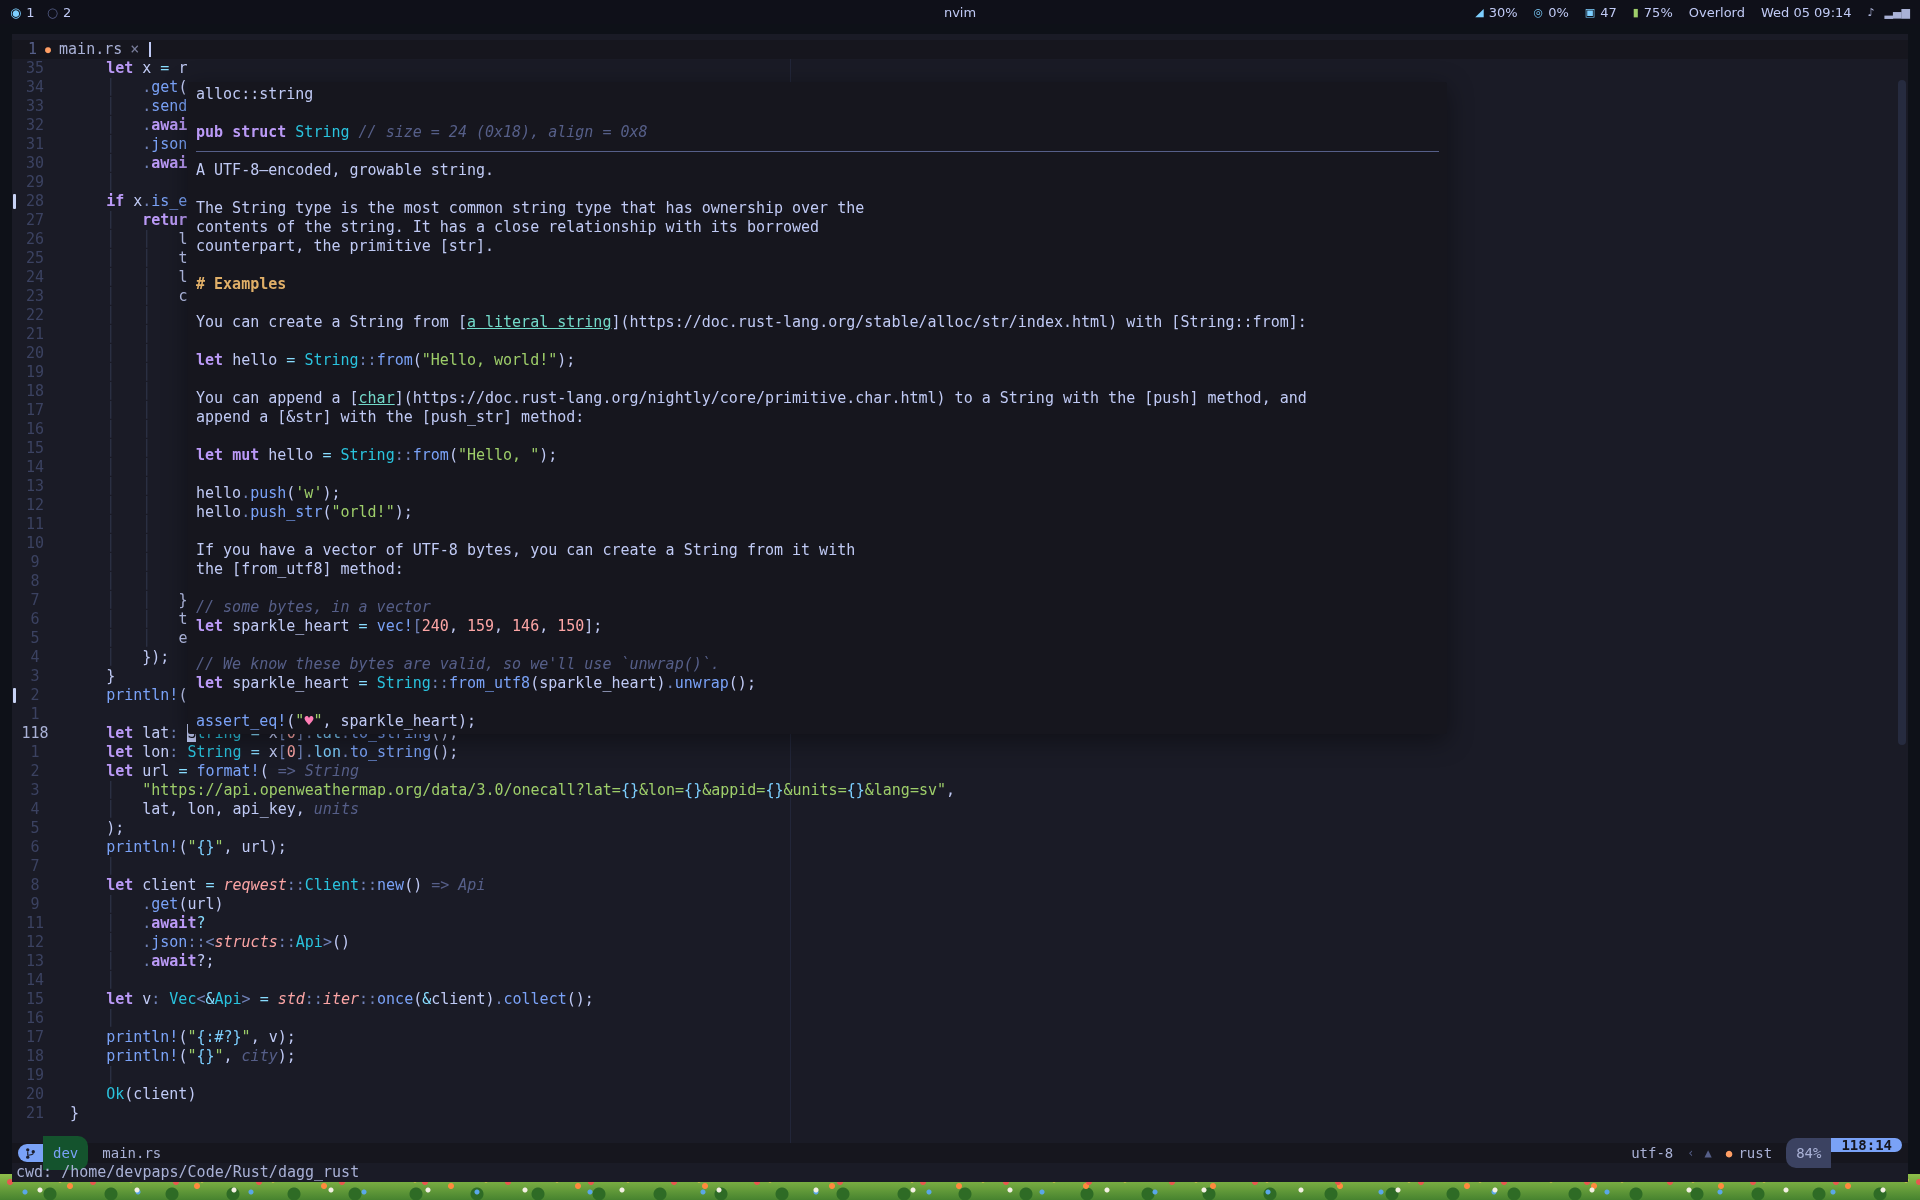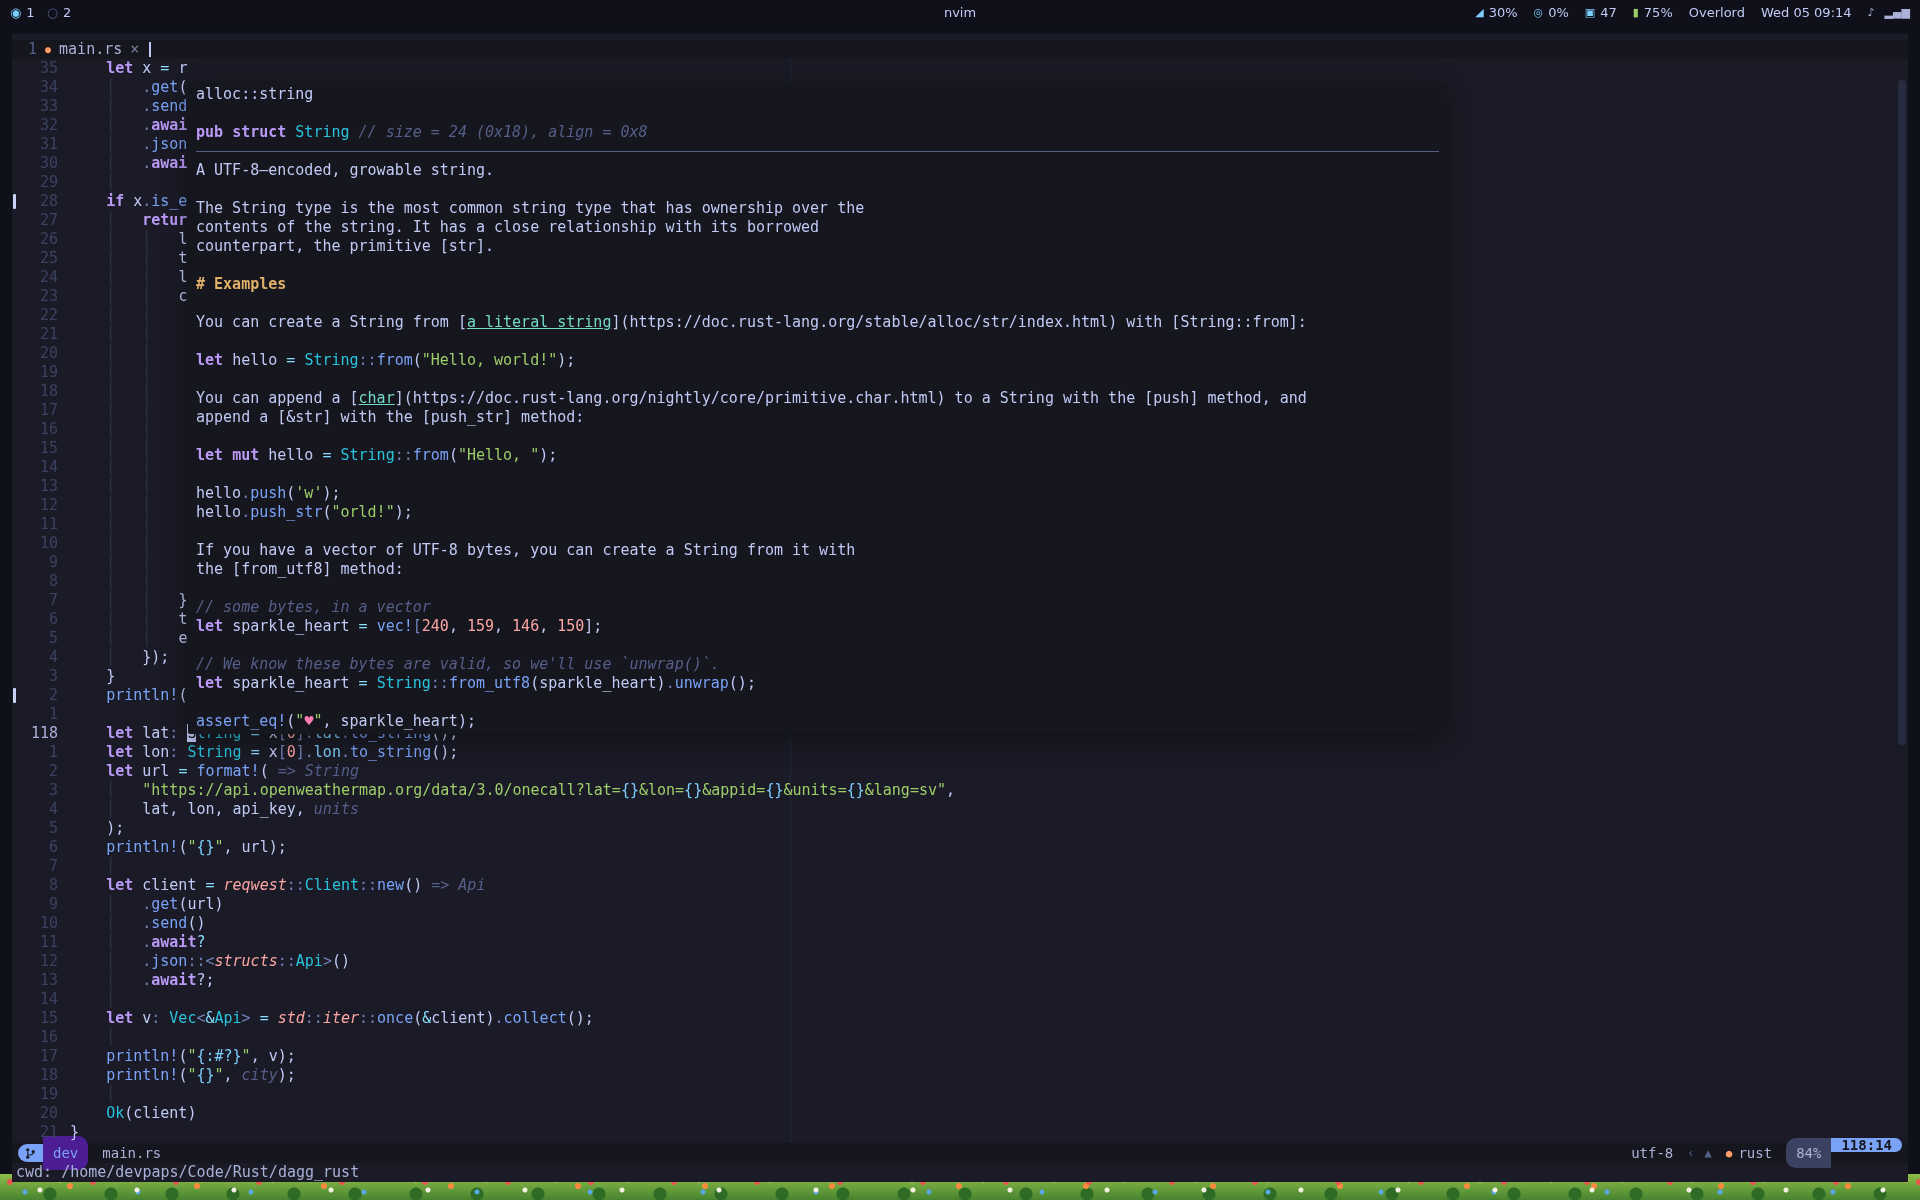--- a/index.html
+++ b/index.html
@@ -31,21 +31,21 @@
   .tabline{height:19px;background:#16161e;display:flex;align-items:center;
     font-size:15px;line-height:19px;padding-left:6px;}
   .tab{display:flex;gap:8px;align-items:center;padding:0 10px;color:#a9b1d6;}
   .tab-index{color:#565f89;}
   .tab-mod{color:#ff9e64;font-size:10px;}
   .tab-close{color:#787c99;}
   .tab-cursor{width:2px;height:15px;background:#c0caf5;}
   .code-area{flex:1;position:relative;font-size:15px;line-height:19px;overflow:hidden;}
   .colorcolumn{position:absolute;left:778px;top:0;bottom:0;width:1px;background:#222639;}
   .row{height:19px;white-space:pre;position:relative;color:#c0caf5;}
-  .gut{display:inline-block;width:46px;padding-right:12px;text-align:right;color:#3b4261;}
+  .gut{display:inline-block;width:46px;padding-right:12px;text-align:center;color:#3b4261;}
   .gut-cur{color:#a9b1d6;}
   .sign{position:absolute;left:1px;top:2px;width:3px;height:15px;background:#c8d3f5;border-radius:1px;}
   
   .c-kw{color:#bb9af7;font-weight:bold;}           .c-fn{color:#7aa2f7;}
   .c-ty{color:#2ac3de;}           .c-st{color:#9ece6a;}
   .c-nm{color:#fca5a5;}           .c-cm{color:#565f89;font-style:italic;}
   .c-op{color:#89ddff;}           .c-pu{color:#7082b8;}
   .c-fi{color:#7dcfff;}           .c-ns{color:#fca5a5;font-style:italic;}
   .c-gd{color:#2f3449;}           .c-lk{color:#73daca;text-decoration:underline;}
   .c-hd{color:#e0af68;font-weight:bold;} .c-ht{color:#ff7eb6;}
@@ -56,21 +56,21 @@
     box-shadow:0 6px 26px rgba(0,0,0,.40);}
   .pp-line{height:19px;white-space:pre;color:#c0caf5;}
   .pp-hr{height:19px;position:relative;}
   .pp-hr::after{content:"";position:absolute;left:0;right:0;top:9px;border-top:1px solid #565f89;}
   .scrollbar{position:absolute;right:2px;top:21px;width:8px;height:665px;background:#262b3f;border-radius:4px;z-index:1;}
   
   .statusline{height:20px;background:#16161e;display:flex;align-items:center;
     font-size:14px;padding:0 6px;color:#a9b1d6;}
   .sl-cap{background:#7aa2f7;border-radius:10px 0 0 10px;height:18px;display:flex;
     align-items:center;padding:0 7px;}
-  .sl-branch{background:#4c1d95;color:#7aa2f7;height:18px;display:flex;align-items:center;
+  .sl-branch{background:#14532d;color:#7aa2f7;height:18px;display:flex;align-items:center;
     padding:8px 10px;border-radius:0 10px 10px 0;}
   .sl-file{margin-left:14px;color:#a9b1d6;}
   .sl-right{margin-left:auto;display:flex;align-items:center;gap:14px;}
   .sl-icons{display:flex;gap:10px;color:#565f89;font-size:12px;}
   .sl-ft{display:flex;gap:6px;align-items:center;}
   .sl-dot{color:#ff9e64;font-size:11px;}
   .sl-pos{display:flex;}
   .sl-chip1{background:#3b4261;color:#a9b1d6;height:30px;display:flex;align-items:center;
     padding:0 10px;border-radius:10px 0 0 10px;}
   .sl-chip2{background:#7aa2f7;color:#16161e;height:14px;display:flex;align-items:center;
@@ -176,21 +176,20 @@
         <div class="row"><span class="gut gut-cur">118</span><span class="txt"><span>    </span><span class="c-kw">let </span><span>lat</span><span class="c-pu">:</span><span> </span><span class="c-cur">S</span><span class="c-ty">tring</span><span> </span><span class="c-op">= </span><span>x</span><span class="c-pu">[</span><span class="c-nm">0</span><span class="c-pu">]</span><span class="c-pu">.</span><span class="c-fi">lat</span><span class="c-pu">.</span><span class="c-fn">to_string</span><span>();</span></span></div>
         <div class="row"><span class="gut">1</span><span class="txt"><span>    </span><span class="c-kw">let </span><span>lon</span><span class="c-pu">:</span><span> </span><span class="c-ty">String</span><span> </span><span class="c-op">= </span><span>x</span><span class="c-pu">[</span><span class="c-nm">0</span><span class="c-pu">]</span><span class="c-pu">.</span><span class="c-fi">lon</span><span class="c-pu">.</span><span class="c-fn">to_string</span><span>();</span></span></div>
         <div class="row"><span class="gut">2</span><span class="txt"><span>    </span><span class="c-kw">let </span><span>url </span><span class="c-op">= </span><span class="c-fn">format!</span><span>(</span><span class="c-cm"> =&gt; String</span></span></div>
         <div class="row"><span class="gut">3</span><span class="txt"><span>    </span><span class="c-gd">│</span><span>   </span><span class="c-st">"https://api.openweathermap.org/data/3.0/onecall?lat=</span><span class="c-fi">{}</span><span class="c-st">&amp;lon=</span><span class="c-fi">{}</span><span class="c-st">&amp;appid=</span><span class="c-fi">{}</span><span class="c-st">&amp;units=</span><span class="c-fi">{}</span><span class="c-st">&amp;lang=sv"</span><span>,</span></span></div>
         <div class="row"><span class="gut">4</span><span class="txt"><span>    </span><span class="c-gd">│</span><span>   </span><span>lat</span><span>, </span><span>lon</span><span>, </span><span>api_key</span><span>, </span><span class="c-cm">units</span></span></div>
         <div class="row"><span class="gut">5</span><span class="txt"><span>    </span><span>);</span></span></div>
         <div class="row"><span class="gut">6</span><span class="txt"><span>    </span><span class="c-fn">println!</span><span>(</span><span class="c-st">"</span><span class="c-fi">{}</span><span class="c-st">"</span><span>, </span><span>url</span><span>);</span></span></div>
         <div class="row"><span class="gut">7</span><span class="txt"><span>    </span><span class="c-gd">│</span></span></div>
         <div class="row"><span class="gut">8</span><span class="txt"><span>    </span><span class="c-kw">let </span><span>client </span><span class="c-op">= </span><span class="c-ns">reqwest</span><span class="c-pu">::</span><span class="c-ty">Client</span><span class="c-pu">::</span><span class="c-fn">new</span><span>()</span><span class="c-cm"> =&gt; Api</span></span></div>
         <div class="row"><span class="gut">9</span><span class="txt"><span>    </span><span class="c-gd">│</span><span>   </span><span class="c-pu">.</span><span class="c-fn">get</span><span>(</span><span>url</span><span>)</span></span></div>
-        <div class="row"><span class="gut">10</span><span class="txt"><span>    </span><span class="c-gd">│</span><span>   </span><span class="c-pu">.</span><span class="c-fn">send</span><span>()</span></span></div>
         <div class="row"><span class="gut">11</span><span class="txt"><span>    </span><span class="c-gd">│</span><span>   </span><span class="c-pu">.</span><span class="c-kw">await</span><span class="c-op">?</span></span></div>
         <div class="row"><span class="gut">12</span><span class="txt"><span>    </span><span class="c-gd">│</span><span>   </span><span class="c-pu">.</span><span class="c-fn">json</span><span class="c-pu">::&lt;</span><span class="c-ns">structs</span><span class="c-pu">::</span><span class="c-ty">Api</span><span class="c-pu">&gt;</span><span>()</span></span></div>
         <div class="row"><span class="gut">13</span><span class="txt"><span>    </span><span class="c-gd">│</span><span>   </span><span class="c-pu">.</span><span class="c-kw">await</span><span>?;</span></span></div>
         <div class="row"><span class="gut">14</span><span class="txt"><span>    </span><span class="c-gd">│</span></span></div>
         <div class="row"><span class="gut">15</span><span class="txt"><span>    </span><span class="c-kw">let </span><span>v</span><span class="c-pu">:</span><span> </span><span class="c-ty">Vec</span><span class="c-pu">&lt;</span><span class="c-op">&amp;</span><span class="c-ty">Api</span><span class="c-pu">&gt;</span><span> </span><span class="c-op">= </span><span class="c-ns">std</span><span class="c-pu">::</span><span class="c-ns">iter</span><span class="c-pu">::</span><span class="c-fn">once</span><span>(</span><span class="c-op">&amp;</span><span>client</span><span>)</span><span class="c-pu">.</span><span class="c-fn">collect</span><span>();</span></span></div>
         <div class="row"><span class="gut">16</span><span class="txt"><span>    </span><span class="c-gd">│</span></span></div>
         <div class="row"><span class="gut">17</span><span class="txt"><span>    </span><span class="c-fn">println!</span><span>(</span><span class="c-st">"</span><span class="c-fi">{:#?}</span><span class="c-st">"</span><span>, </span><span>v</span><span>);</span></span></div>
         <div class="row"><span class="gut">18</span><span class="txt"><span>    </span><span class="c-fn">println!</span><span>(</span><span class="c-st">"</span><span class="c-fi">{}</span><span class="c-st">"</span><span>, </span><span class="c-cm">city</span><span>);</span></span></div>
         <div class="row"><span class="gut">19</span><span class="txt"><span>    </span><span class="c-gd">│</span></span></div>
         <div class="row"><span class="gut">20</span><span class="txt"><span>    </span><span class="c-ty">Ok</span><span>(</span><span>client</span><span>)</span></span></div>

